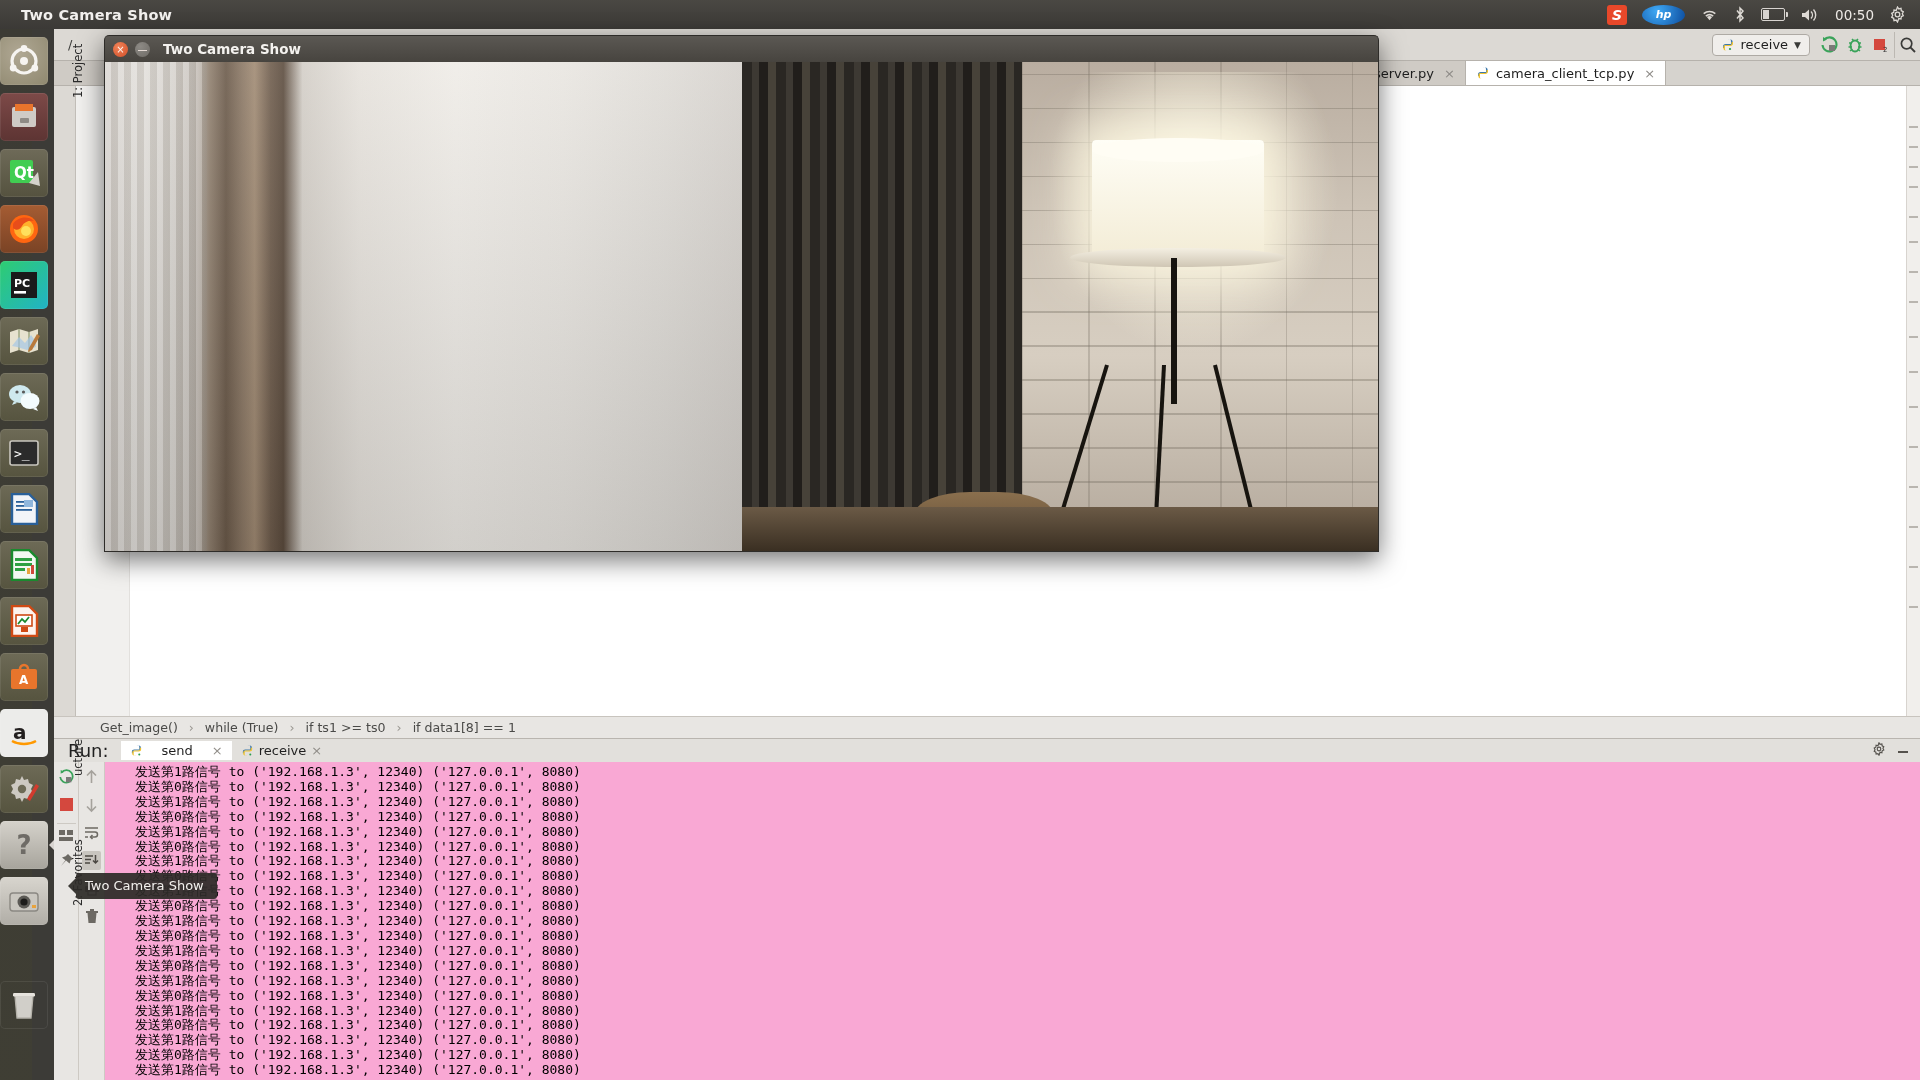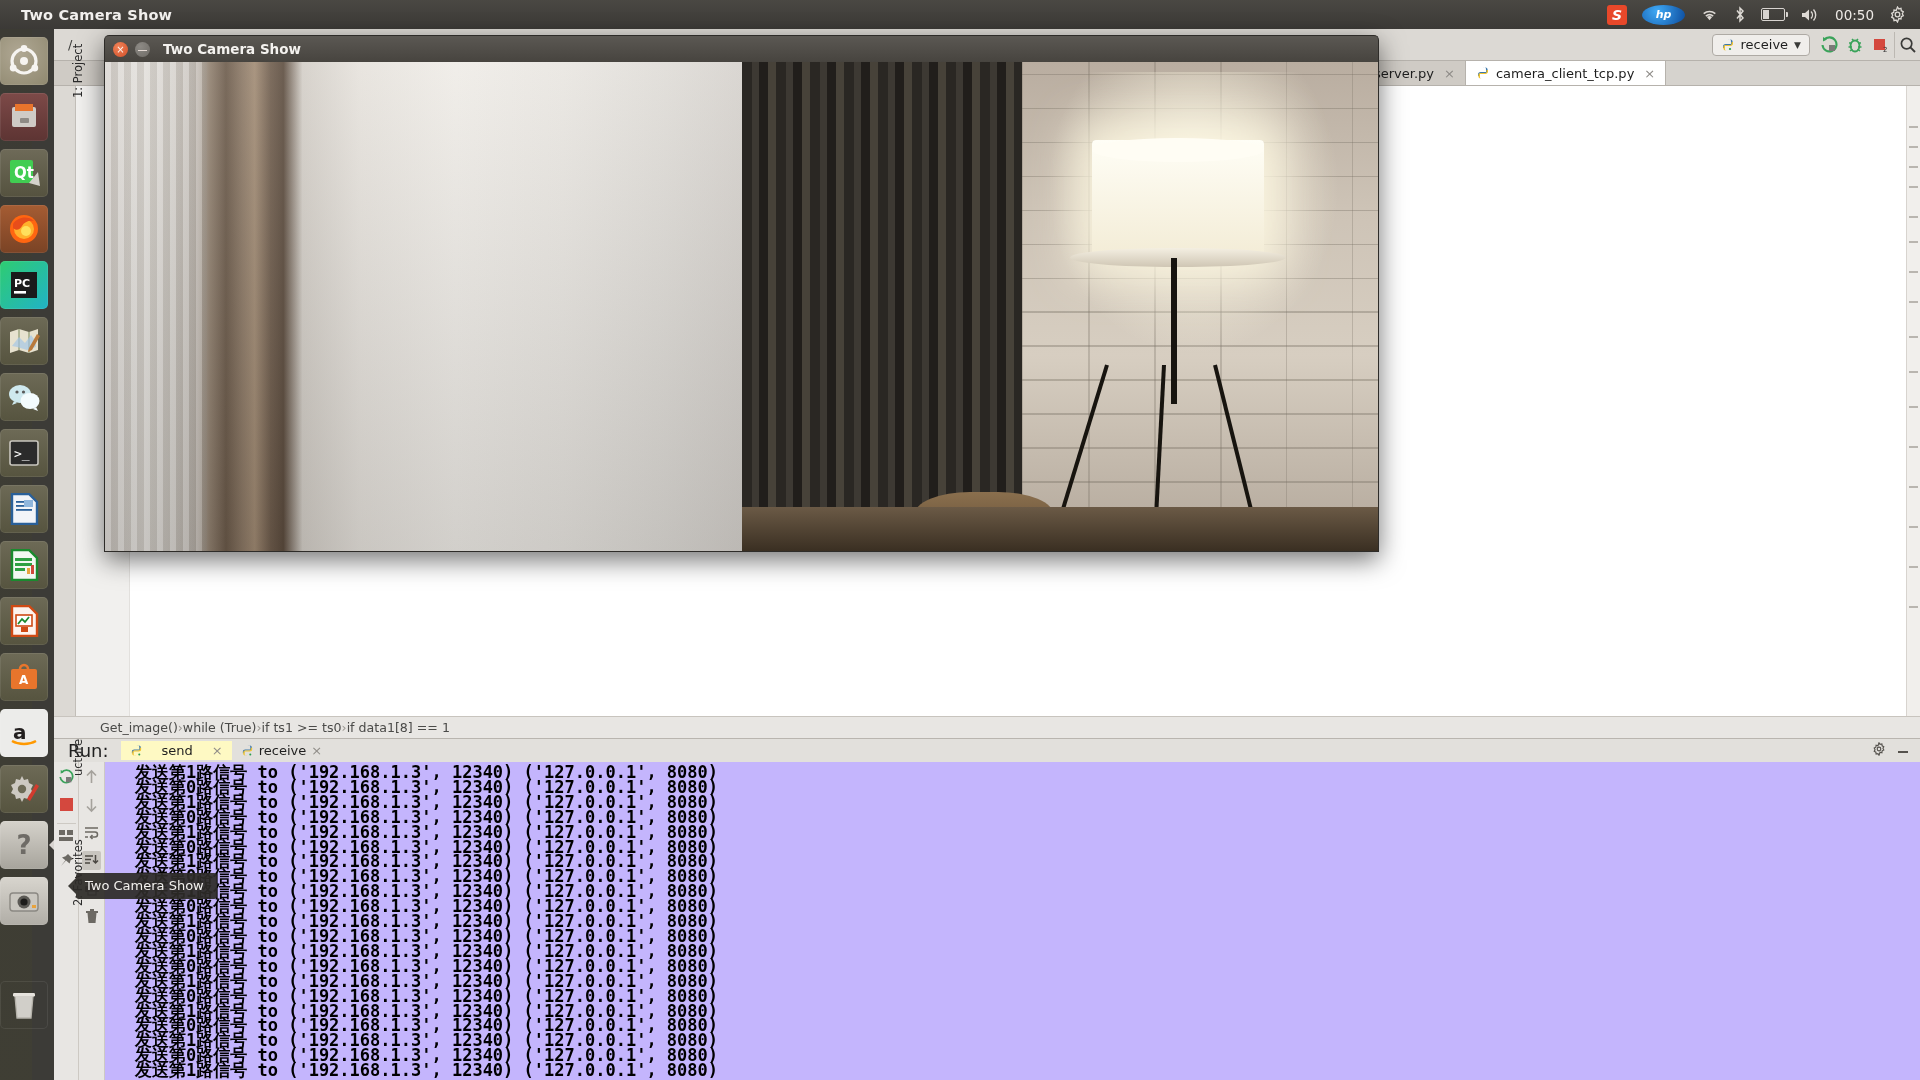--- a/index.html
+++ b/index.html
@@ -63,36 +63,36 @@
   #gutter{width:54px;background:#f1f0ee;border-right:1px solid #e2e0dd;text-align:right;
      font-family:"DejaVu Sans Mono",monospace;font-size:12.5px;color:#999691;padding-top:4px;}
   #gutter div{height:16.3px;line-height:16.3px;padding-right:5px;}
   #code{flex:1;position:relative;font-family:"DejaVu Sans Mono",monospace;font-size:12.6px;
      line-height:16.3px;color:#000;padding-top:4px;white-space:pre;}
   .kw{color:#000080;font-weight:bold;}
   .num{color:#0000ff;}
   .str{color:#008000;}
   .cmt{color:#8c8c8c;font-style:italic;}
   #breadcrumbs{height:22px;background:#e8e6e3;border-top:1px solid #c8c4be;display:flex;align-items:center;
-     font-size:12.6px;color:#4a4a48;padding-left:46px;gap:0;}
+     font-size:12.6px;color:#4a4a48;padding-left:46px;gap:11px;}
   #breadcrumbs .sep{color:#9a9792;}
   #run-header{height:24px;background:#e2e0dc;border-top:1px solid #b9b5af;display:flex;align-items:center;}
   #run-header .run-lbl{font-size:18px;color:#1f1f1f;margin-left:14px;margin-right:12px;}
   .rtab{display:flex;align-items:center;gap:5px;font-size:13px;color:#1f1f1f;padding:2px 9px;}
-  .rtab.active{background:#fef9c3;gap:19px;}
+  .rtab.active{background:#ffffff;gap:19px;}
   .rtab .x{color:#908d88;}
   #run-gear{margin-left:auto;display:flex;gap:10px;padding-right:10px;color:#555;}
   #console-wrap{height:318px;display:flex;background:#ffffff;}
   .rail{width:25px;background:#e8e6e3;border-right:1px solid #cdc9c3;display:flex;flex-direction:column;
      align-items:center;padding-top:5px;gap:9px;}
   .rail2{width:26px;}
   .railbtn{width:19px;height:19px;display:flex;align-items:center;justify-content:center;color:#6c6963;}
   .railbtn.sel{background:#c8c5bf;border-radius:2px;}
-  #console{flex:1;overflow:hidden;font-family:"DejaVu Sans Mono",monospace;font-size:17px;
-     line-height:14.9px;color:#000;padding:3px 0 0 30px;white-space:pre;background:#c4b5fd;font-weight:bold;}
+  #console{flex:1;overflow:hidden;font-family:"DejaVu Sans Mono",monospace;font-size:13px;
+     line-height:14.9px;color:#000;padding:3px 0 0 30px;white-space:pre;background:#f9a8d4;}
   
   #right-strip{position:absolute;right:0;top:0;width:14px;height:100%;background:#f1efec;border-left:1px solid #d8d4cf;}
   #right-strip i{position:absolute;right:2px;width:9px;height:2px;background:#b9b5af;display:block;}
   
   #cam-window{
     position:absolute; left:104px; top:35px; width:1275px; height:517px; z-index:70;
     box-shadow:0 8px 26px rgba(0,0,0,.55); border-radius:5px 5px 0 0;
   }
   #cam-titlebar{
     height:27px;background:linear-gradient(180deg,#5b5853 0%,#47443f 100%);

